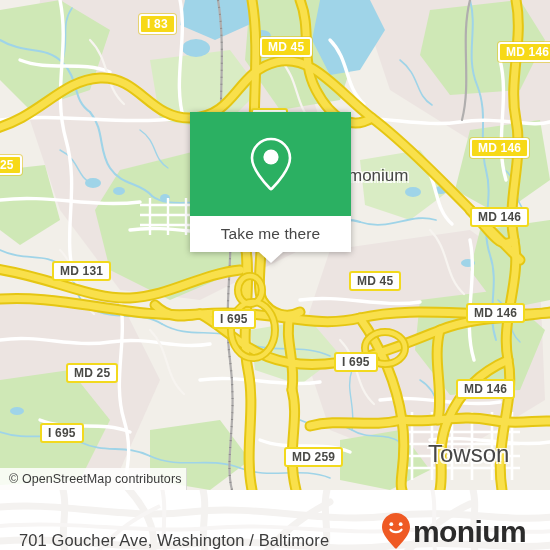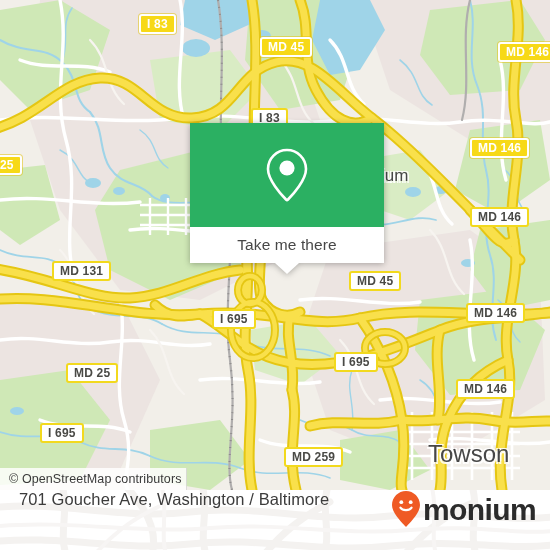--- a/index.html
+++ b/index.html
@@ -85,22 +85,22 @@
       -1.5px  1.5px 0 rgba(255,255,255,0.85),
        1.5px  1.5px 0 rgba(255,255,255,0.85);
   }
   .place.big { font-size: 24px; }
   .place.mid { font-size: 17px; }
 
   
   #callout {
     position: absolute;
     left: 190px;
-    top: 123px;
-    width: 194px;
+    top: 112px;
+    width: 161px;
     filter: drop-shadow(0 1px 3px rgba(0,0,0,0.30));
   }
   #callout-top {
     height: 104px;
     background: #2bb062;
     display: flex;
     align-items: center;
     justify-content: center;
   }
   #callout-bottom {
@@ -140,22 +140,22 @@
   #footer-watermark {
     position: absolute;
     left: 0; top: 0;
     width: 550px; height: 60px;
     opacity: 1;
   }
   #footer-inner {
     position: relative;
     height: 60px;
     display: flex;
-    align-items: flex-start;
-    padding: 0 14px 0 19px;
+    align-items: flex-end;
+    padding: 0 24px 0 19px;
     box-sizing: border-box;
   }
   #address {
     font-size: 16.5px;
     color: #3c3c3c;
     letter-spacing: 0.1px;
     white-space: nowrap;
   }
   #brand {
     margin-left: auto;

